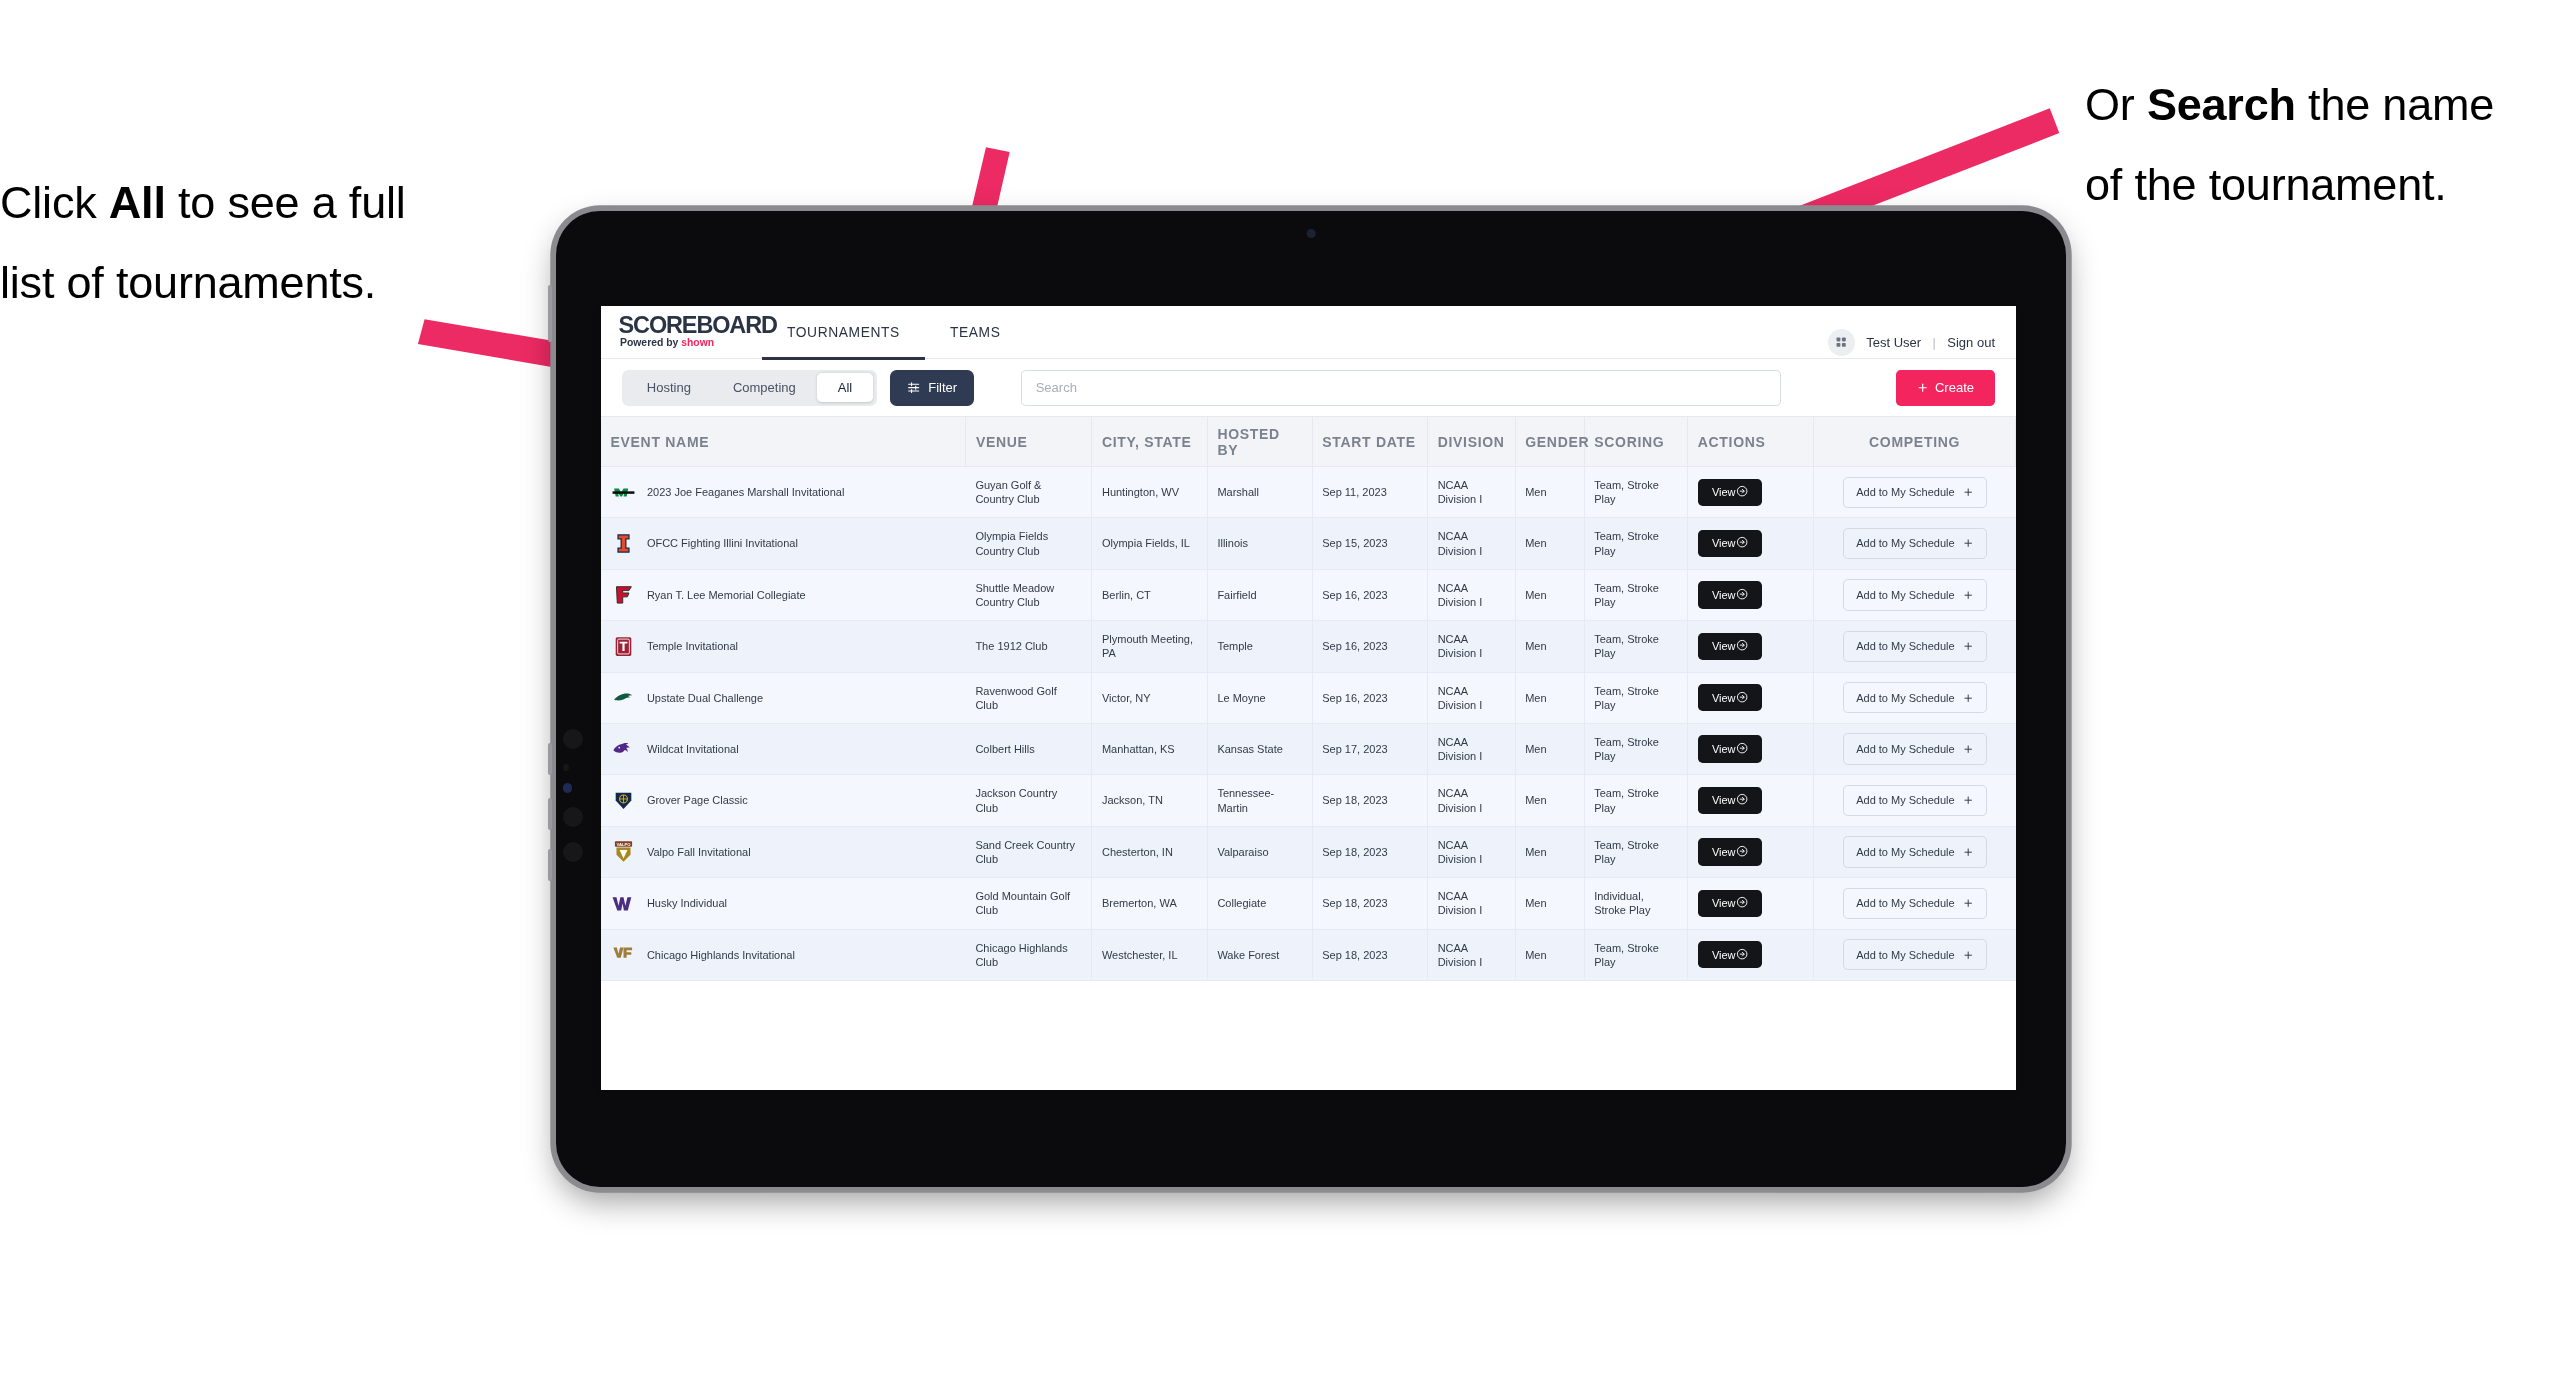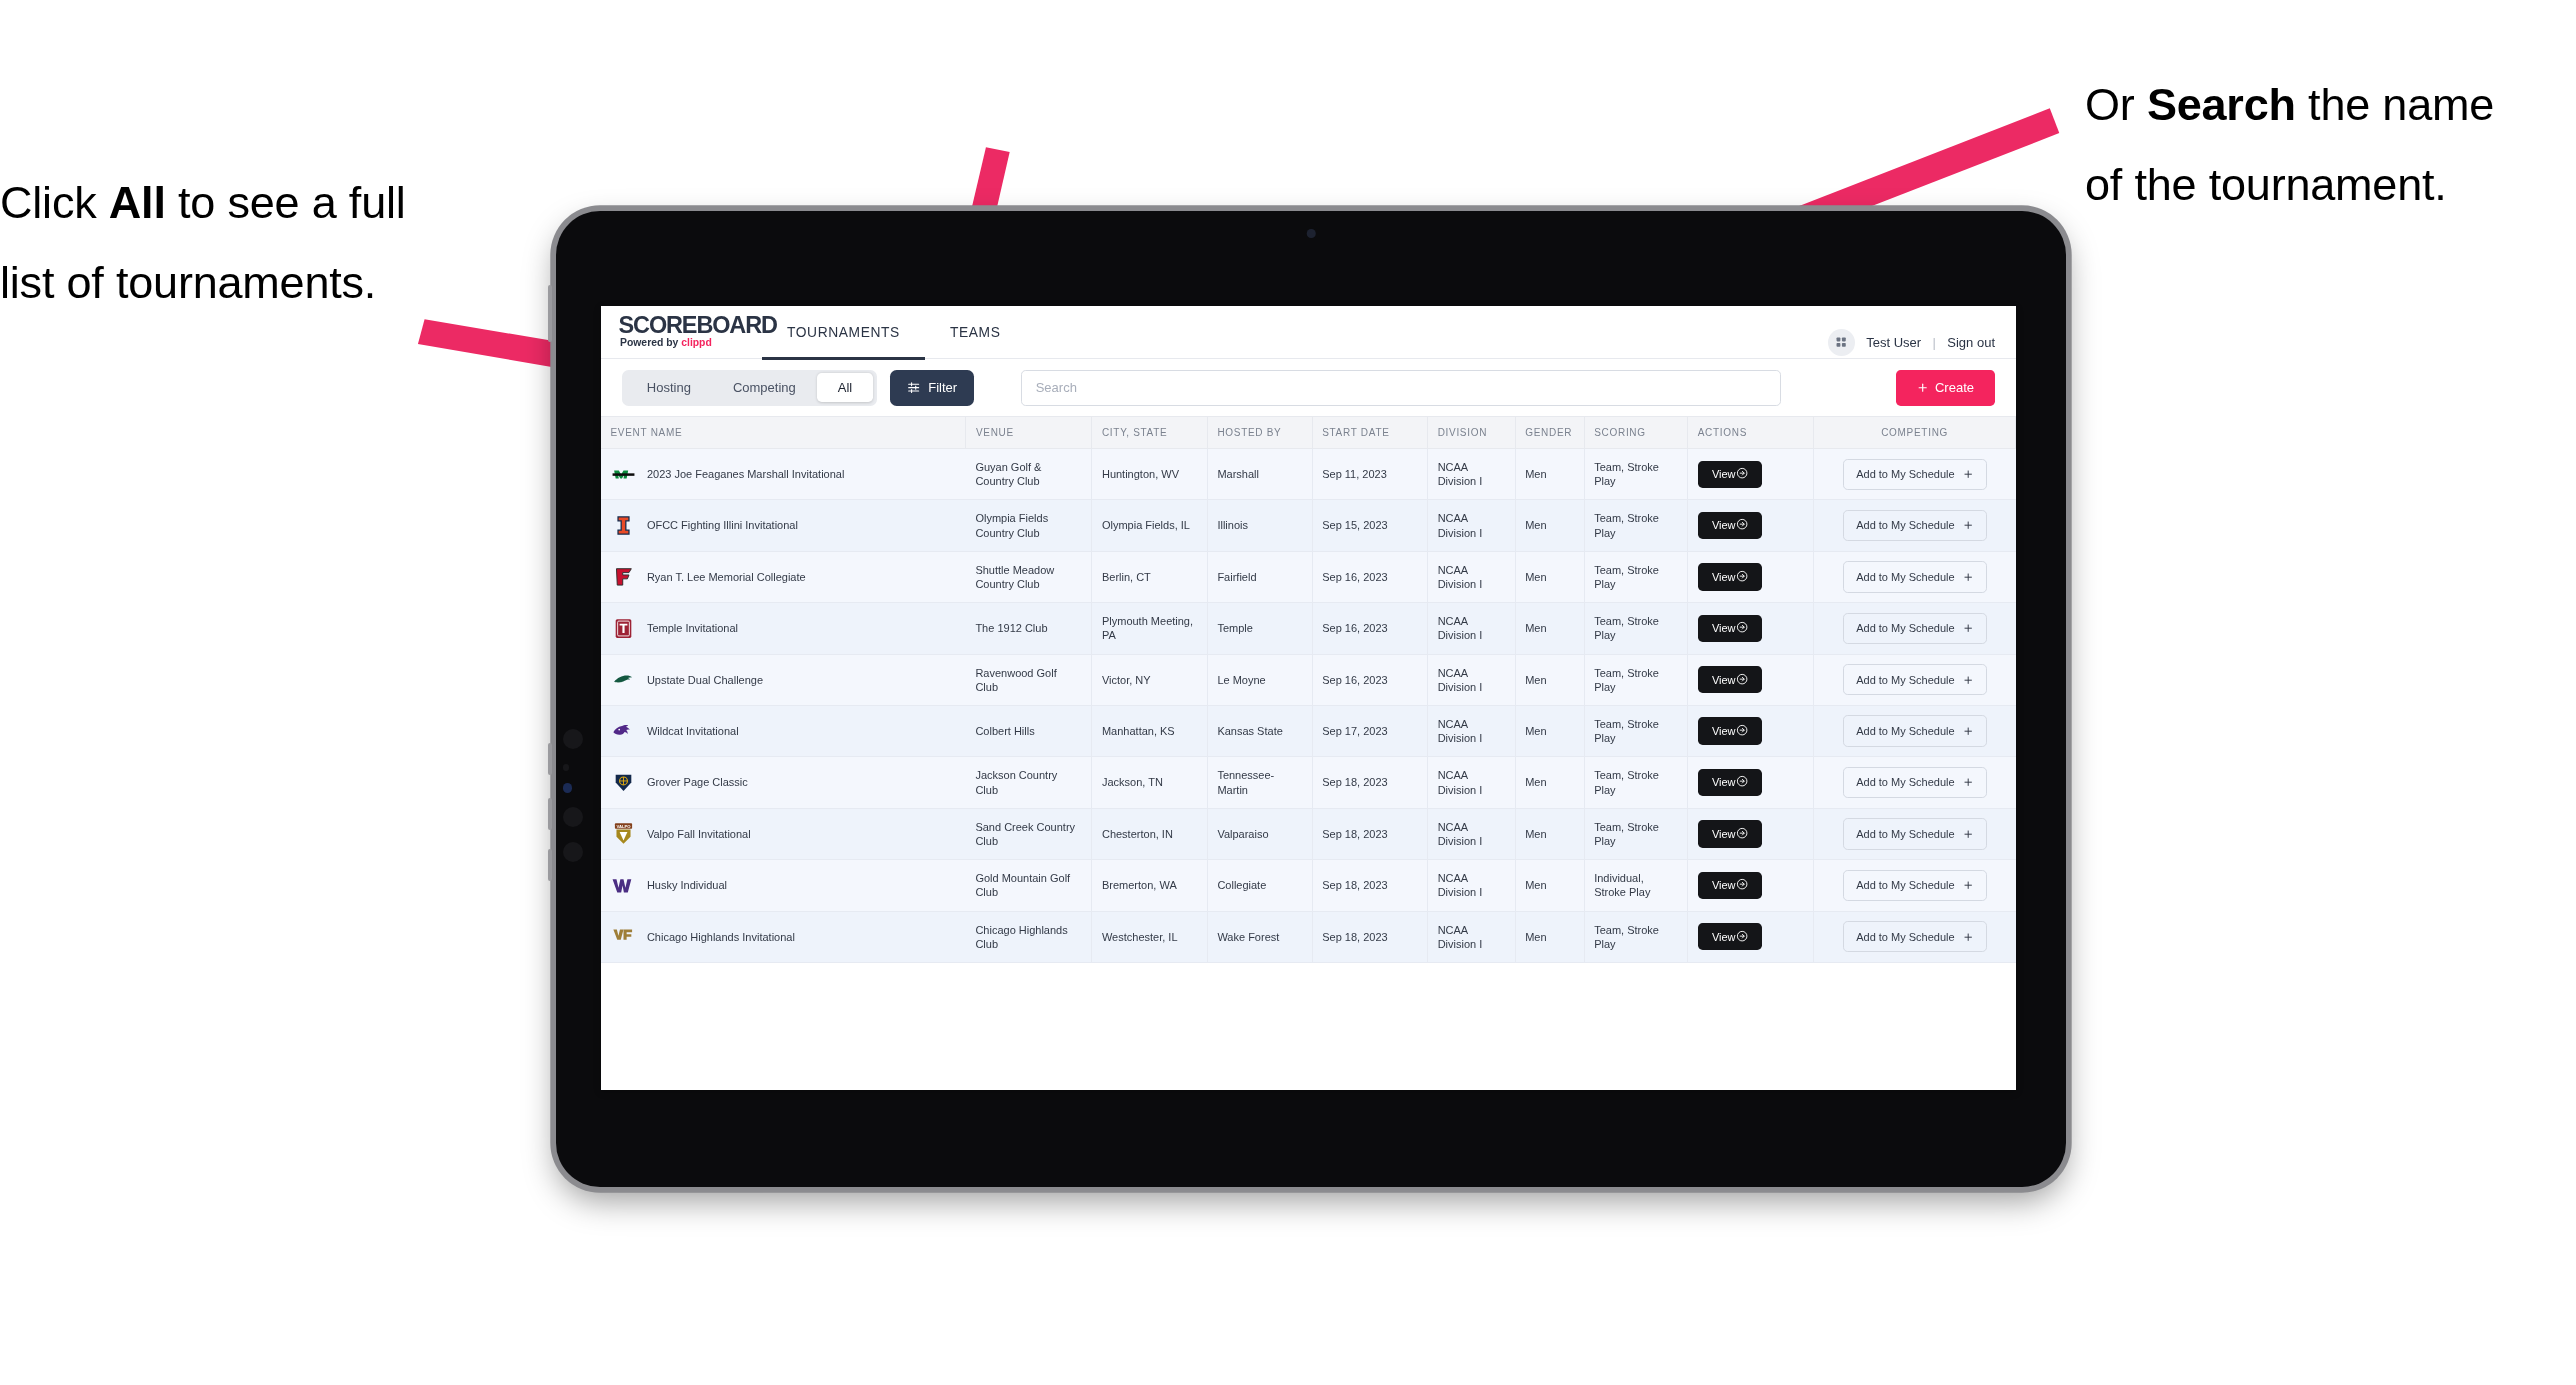--- a/index.html
+++ b/index.html
@@ -140,21 +140,21 @@
   .create-btn {
     margin-left: auto; height: 36px; background: #f4245e; color: #fff;
     border-radius: 4.7px; display: flex; align-items: center; gap: 6.6px;
     padding: 0 21px; font-size: 13px; cursor: pointer;
   }
 
   
   .tbl { width: 100%; border-collapse: collapse; table-layout: fixed; }
   .tbl thead th {
     background: #f3f4f7; color: #7b828f;
-    font-size: 10px; font-weight: 400; letter-spacing: 0.7px;
+    font-size: 14px; font-weight: 700; letter-spacing: 0.7px;
     text-align: left; padding: 8.5px 9.5px; height: 32px;
     border-top: 0.9px solid #e7e9ee; border-bottom: 0.9px solid #e7e9ee;
     border-right: 0.9px solid #e7e9ee;
     vertical-align: middle;
   }
   .tbl tbody td {
     font-size: 11px; color: #333a47;
     padding: 9.5px; height: 49px; vertical-align: middle;
     border-bottom: 0.9px solid #e6eaf2;
     border-right: 0.9px solid #e6eaf2;
@@ -213,21 +213,21 @@
     <div class="dot-side d2"></div>
     <div class="dot-side d3"></div>
     <div class="dot-side d4"></div>
     <div class="dot-side d5"></div>
 
     <div class="screen">
 
       <div class="topnav">
         <div class="brand">
           <div class="brand-name">SCOREBOARD</div>
-          <div class="brand-sub"><span>Powered by </span><span class="clippd">clippd</span></div>
+          <div class="brand-sub"><span>Powered by </span><span class="clippd">shown</span></div>
         </div>
         <div class="navtabs">
           <div class="navtab active">TOURNAMENTS</div>
           <div class="navtab">TEAMS</div>
         </div>
         <div class="nav-right">
           <div class="avatar">
             <svg width="12.3" height="12.3" viewBox="0 0 16 16">
               <rect x="2" y="2" width="5" height="5" rx="1" fill="#6b7382"></rect>
               <rect x="9" y="2" width="5" height="5" rx="1" fill="#6b7382"></rect>

